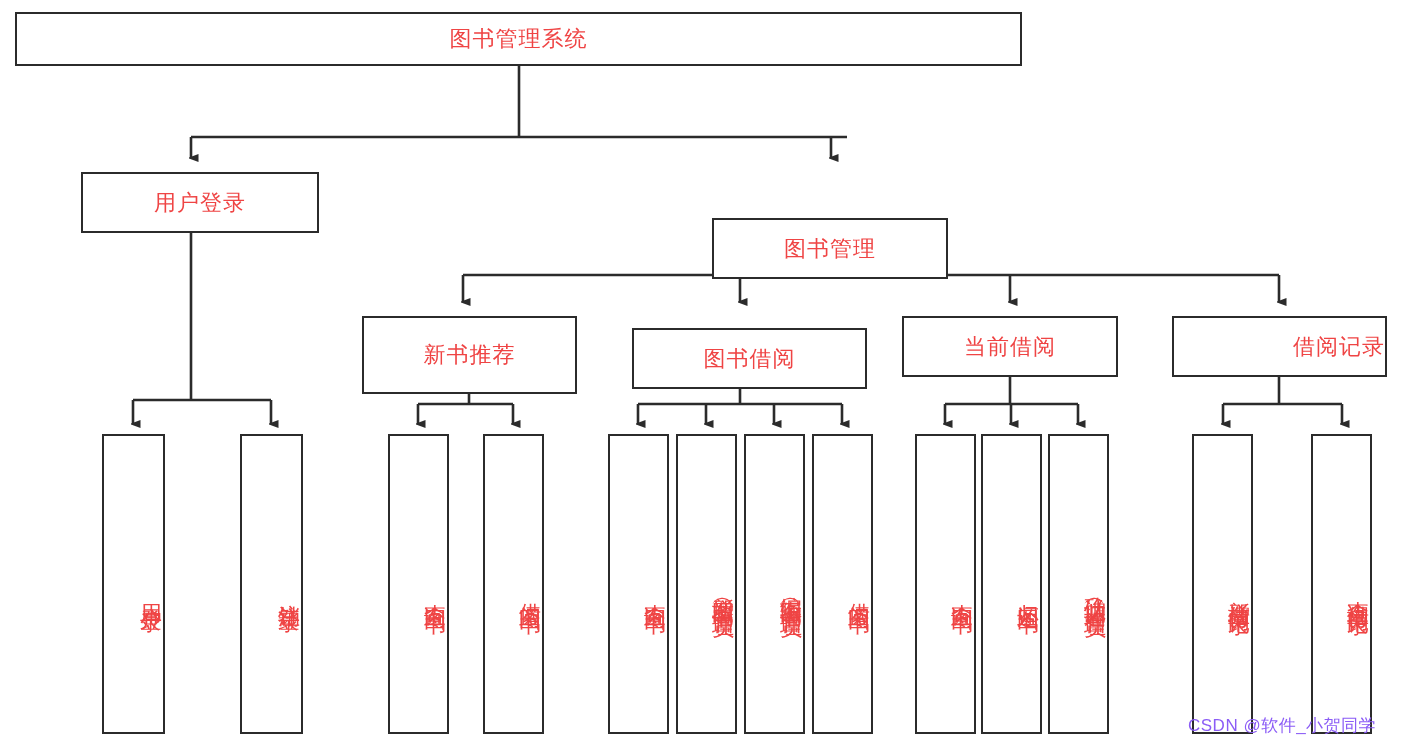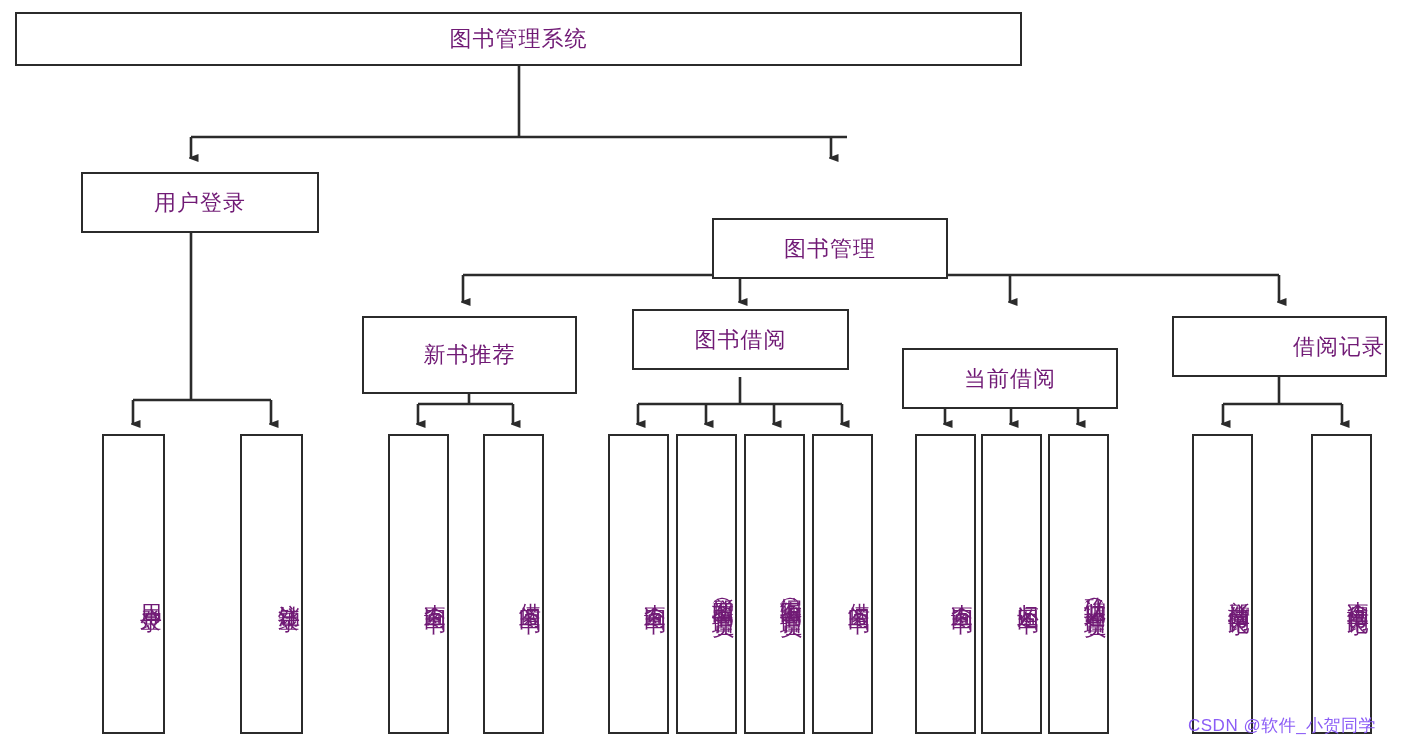--- a/index.html
+++ b/index.html
@@ -6,21 +6,21 @@
   body{
     font-family:"Liberation Sans","DejaVu Sans",sans-serif;
     width:1405px;height:747px;overflow:hidden;position:relative;
   }
   #canvas{position:absolute;left:0;top:0;width:1405px;height:747px;}
   svg.wires{position:absolute;left:0;top:0;width:1405px;height:747px;pointer-events:none;}
   .node{
     position:absolute;box-sizing:border-box;
     background:#ffffff;border:2px solid #2b2b2b;
     display:flex;align-items:center;justify-content:center;
-    color:#701a75;
+    color:#ef4444;
   }
   .node.h{
     font-size:22px;letter-spacing:1px;
   }
   .node.v{
     font-size:22px;
     writing-mode:vertical-rl;
     text-orientation:upright;
     letter-spacing:3px;
     padding-top:16px;
@@ -95,24 +95,24 @@
   <div class="node h" style="left:81px;top:172px;width:238px;height:61px;">
     <span class="lbl">用户登录</span>
   </div>
   <div class="node h" style="left:712px;top:172px;width:236px;height:61px;margin-top:46px;">
     <span class="lbl">图书管理</span>
   </div>
 
   <div class="node h" style="left:362px;top:316px;width:215px;height:78px;">
     <span class="lbl">新书推荐</span>
   </div>
-  <div class="node h" style="left:632px;top:309px;width:217px;height:61px;">
+  <div class="node h" style="left:632px;top:328px;width:235px;height:61px;">
     <span class="lbl">图书借阅</span>
   </div>
-  <div class="node h" style="left:902px;top:316px;width:216px;height:61px;margin-top:32px;">
+  <div class="node h" style="left:902px;top:316px;width:216px;height:61px;">
     <span class="lbl">当前借阅</span>
   </div>
   <div class="node h" style="left:1172px;top:316px;width:215px;height:61px;justify-content:flex-end;">
     <span class="lbl">借阅记录</span>
   </div>
 
   <div class="node v" style="left:102px;top:434px;width:63px;height:300px;">
     <span class="lbl">用户登录</span>
   </div>
   <div class="node v" style="left:240px;top:434px;width:63px;height:300px;">

